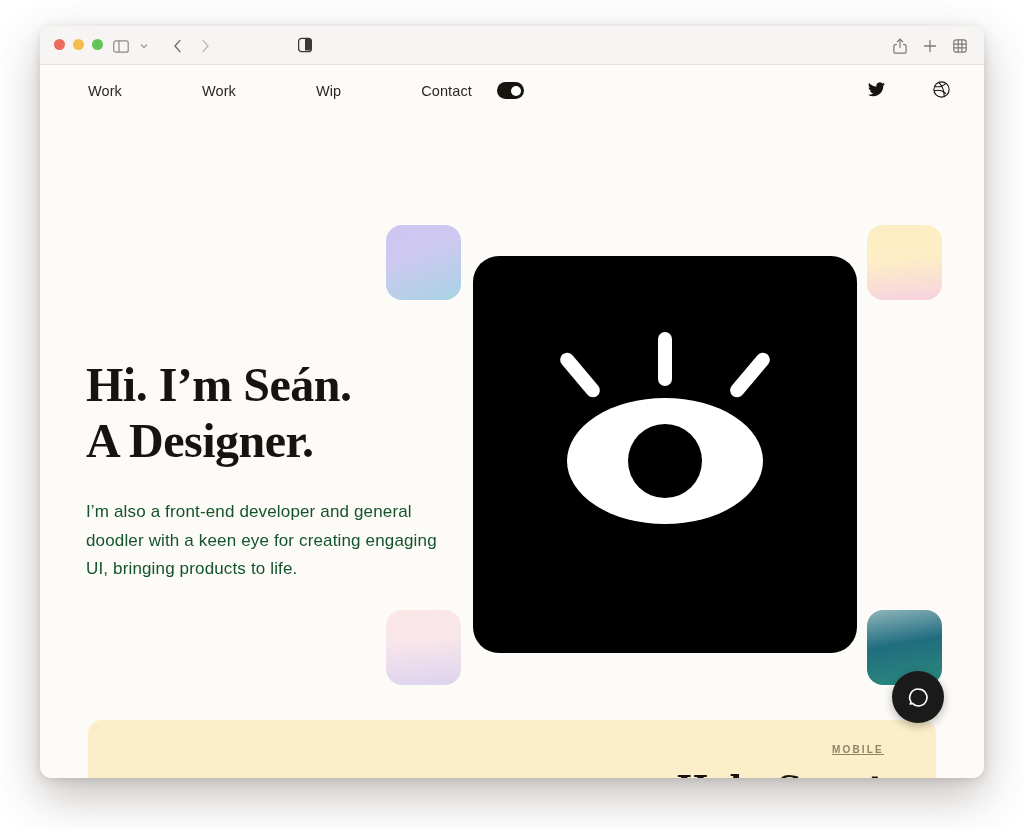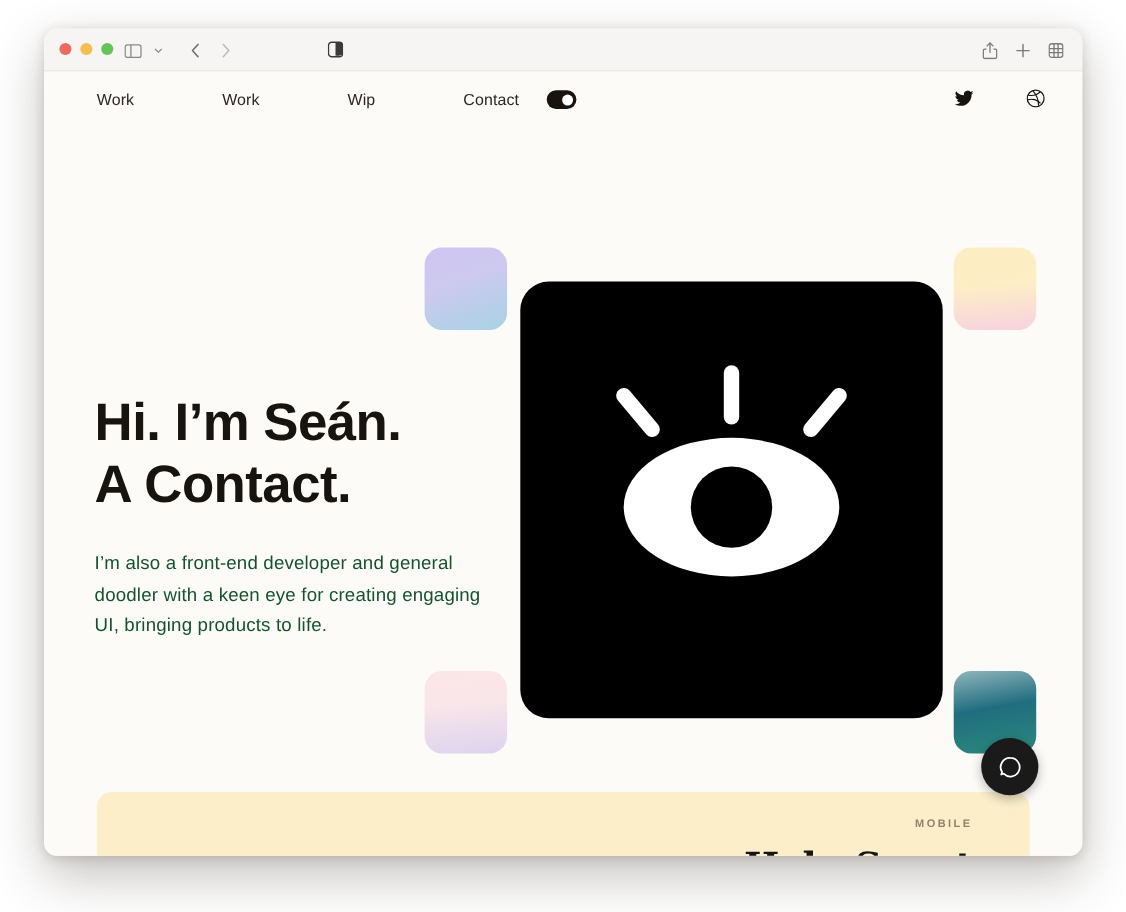--- a/index.html
+++ b/index.html
@@ -189,21 +189,21 @@
     border-radius: 26px;
   }
 
   .hero-text {
     position: absolute;
     left: 46px;
     top: 240px;
     width: 400px;
   }
   .hero-title {
-    font-family: Liberation Sans, sans-serif;
+    font-family: Liberation Serif, serif;
     font-size: 48px;
     line-height: 1.16;
     color: #17130f;
     margin: 0;
     font-weight: 700;
     letter-spacing: -0.5px;
   }
   .hero-sub {
     margin: 30px 0 0 0;
     font-size: 17px;
@@ -228,20 +228,21 @@
     position: absolute;
     right: 52px;
     top: 24px;
     text-align: right;
   }
   .ypanel-kicker {
     font-size: 10px;
     letter-spacing: 2.2px;
     color: #8f8468;
     font-weight: 600;
+    text-decoration: underline;
   }
   .ypanel-title {
     font-family: "DejaVu Serif", "Liberation Serif", serif;
     font-size: 34px;
     font-weight: 700;
     color: #17130f;
     margin-top: 13px;
     letter-spacing: -0.3px;
   }
 
@@ -376,21 +377,21 @@
             <rect x="270" y="92" width="14" height="54" rx="7" transform="rotate(40 277 119)"></rect>
             <ellipse cx="192" cy="205" rx="98" ry="63"></ellipse>
           </g>
           <circle cx="192" cy="205" r="37" fill="#000000"></circle>
         </svg>
       </div>
 
       <div class="hero-text">
         <h1 class="hero-title">
           <span>Hi. I’m Seán.</span><br>
-          <span>A Contact.</span>
+          <span>A Designer.</span>
         </h1>
         <p class="hero-sub">I’m also a front-end developer and general doodler with a keen eye for creating engaging UI, bringing products to life.</p>
       </div>
     </div>
 
     <div class="ypanel">
       <div class="ypanel-inner">
         <div class="ypanel-kicker">MOBILE</div>
         <div class="ypanel-title">Help Scout</div>
       </div>

